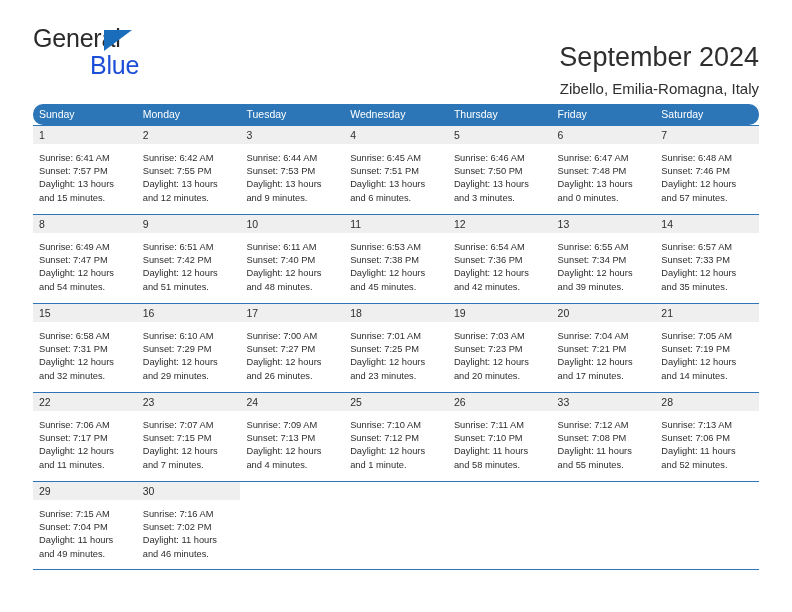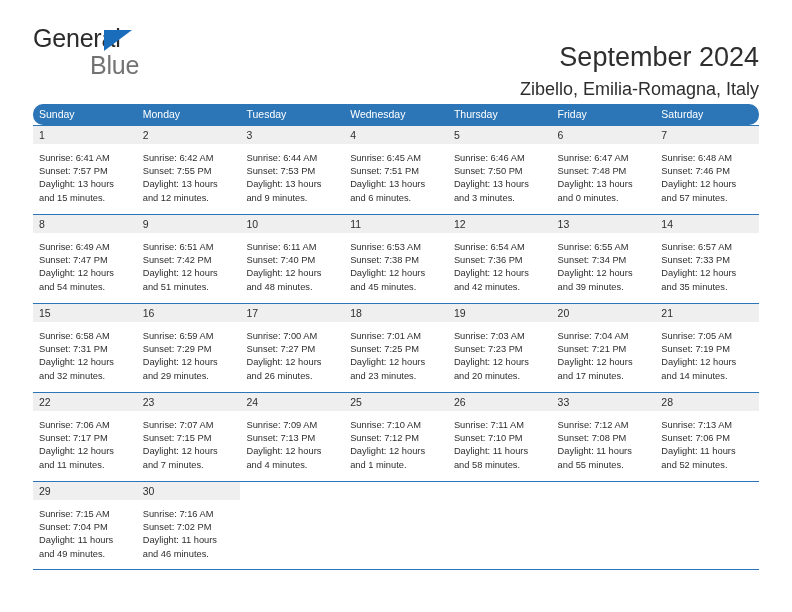--- a/index.html
+++ b/index.html
@@ -54,42 +54,42 @@
     height: 0;
     border-left: 28px solid #1a6dbb;
     border-bottom: 21px solid transparent;
   }
   .brand-blue {
     position: absolute;
     left: 57px;
     top: 27px;
     font-size: 25px;
     line-height: 28px;
-    color: #737373;
+    color: #1d4ed8;
     letter-spacing: -0.2px;
     white-space: nowrap;
   }
 
   .title-block {
     position: absolute;
     right: 0;
     top: 0;
     text-align: right;
     margin-top: 16px;
   }
   .cal-title {
     font-size: 27px;
     line-height: 34px;
     color: #2e2e2e;
     font-weight: normal;
     margin: 0;
     white-space: nowrap;
   }
   .cal-subtitle {
-    font-size: 18px;
+    font-size: 15px;
     line-height: 22px;
     color: #2e2e2e;
     margin: 4px 0 0 0;
     white-space: nowrap;
   }
 
   
   .calendar {
     position: absolute;
     left: 33px;
@@ -356,21 +356,21 @@
           <div class="day-line">Sunset: 7:31 PM</div>
           <div class="day-line">Daylight: 12 hours</div>
           <div class="day-line">and 32 minutes.</div>
         </div>
       </div>
       <div class="day-cell">
         <div class="daynum-band">
             <span class="daynum">16</span>
           </div>
         <div class="day-body">
-          <div class="day-line">Sunrise: 6:59 AM</div>
+          <div class="day-line">Sunrise: 6:10 AM</div>
           <div class="day-line">Sunset: 7:29 PM</div>
           <div class="day-line">Daylight: 12 hours</div>
           <div class="day-line">and 29 minutes.</div>
         </div>
       </div>
       <div class="day-cell">
         <div class="daynum-band">
             <span class="daynum">17</span>
           </div>
         <div class="day-body">

